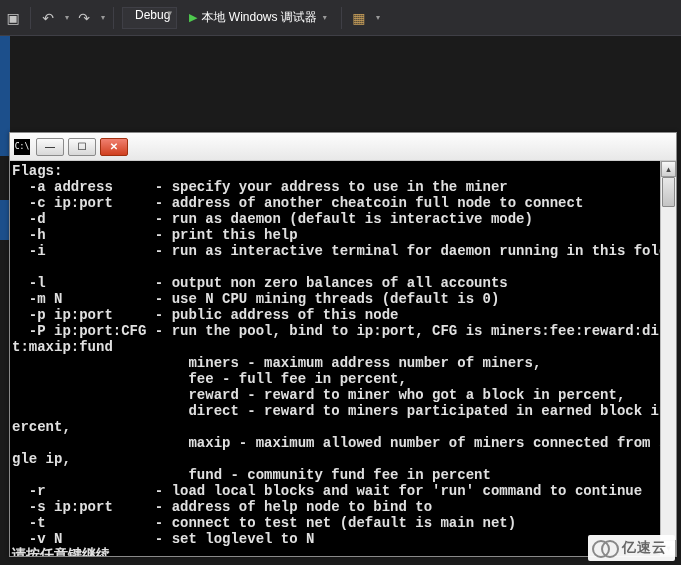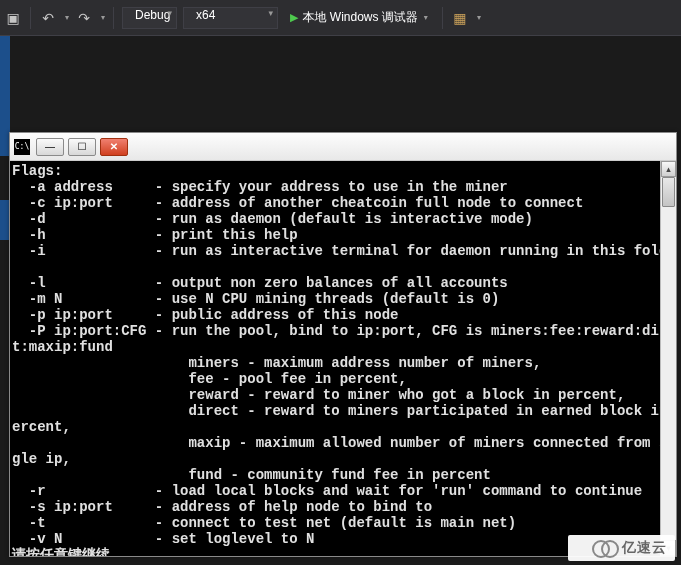--- a/index.html
+++ b/index.html
@@ -191,21 +191,21 @@
       background: linear-gradient(#e8e8e8,#c4c4c4);
       border: 1px solid #888;
       border-radius: 1px;
     }
     .watermark {
       position: absolute;
       right: 6px;
       bottom: 4px;
       background: rgba(255,255,255,0.95);
       height: 26px;
-      padding: 0 8px 0 24px;
+      padding: 0 8px 0 4px;
       display: flex;
       align-items: center;
       color: #666;
       font-weight: bold;
       font-size: 14px;
       letter-spacing: 1px;
       border-radius: 2px;
       gap: 4px;
     }
     .wm-logo {
@@ -231,23 +231,20 @@
 <div class="toolbar">
   <span class="tb-icon">▣</span>
   <span class="tb-sep"></span>
   <span class="tb-icon" title="撤销">↶</span>
   <span class="caret-small">▾</span>
   <span class="tb-icon" title="重做">↷</span>
   <span class="caret-small">▾</span>
   <span class="tb-sep"></span>
   <div class="tb-dropdown dd-debug">
     <span>Debug</span>
-  </div>
-  <div class="tb-dropdown dd-plat">
-    <span>x64</span>
   </div>
   <div class="run-btn">
     <span class="play">▶</span>
     <span>本地 Windows 调试器</span>
     <span class="caret-small">▾</span>
   </div>
   <span class="tb-sep"></span>
   <span class="tb-icon" style="color:#c9a05a">▦</span>
   <span class="caret-small">▾</span>
 </div>
@@ -272,21 +269,21 @@
 <b>  -d             - run as daemon (default is interactive mode)</b>
 <b>  -h             - print this help</b>
 <b>  -i             - run as interactive terminal for daemon running in this folder</b>
 <b></b>
 <b>  -l             - output non zero balances of all accounts</b>
 <b>  -m N           - use N CPU mining threads (default is 0)</b>
 <b>  -p ip:port     - public address of this node</b>
 <b>  -P ip:port:CFG - run the pool, bind to ip:port, CFG is miners:fee:reward:direc</b>
 <b>t:maxip:fund</b>
 <b>                     miners - maximum address number of miners,</b>
-<b>                     fee - pool fee in percent,</b>
+<b>                     fee - full fee in percent,</b>
 <b>                     reward - reward to miner who got a block in percent,</b>
 <b>                     direct - reward to miners participated in earned block in p</b>
 <b>ercent,</b>
 <b>                     maxip - maximum allowed number of miners connected from sin</b>
 <b>gle ip,</b>
 <b>                     fund - community fund fee in percent</b>
 <b>  -r             - load local blocks and wait for 'run' command to continue</b>
 <b>  -s ip:port     - address of help node to bind to</b>
 <b>  -t             - connect to test net (default is main net)</b>
 <b>  -v N           - set loglevel to N</b>

